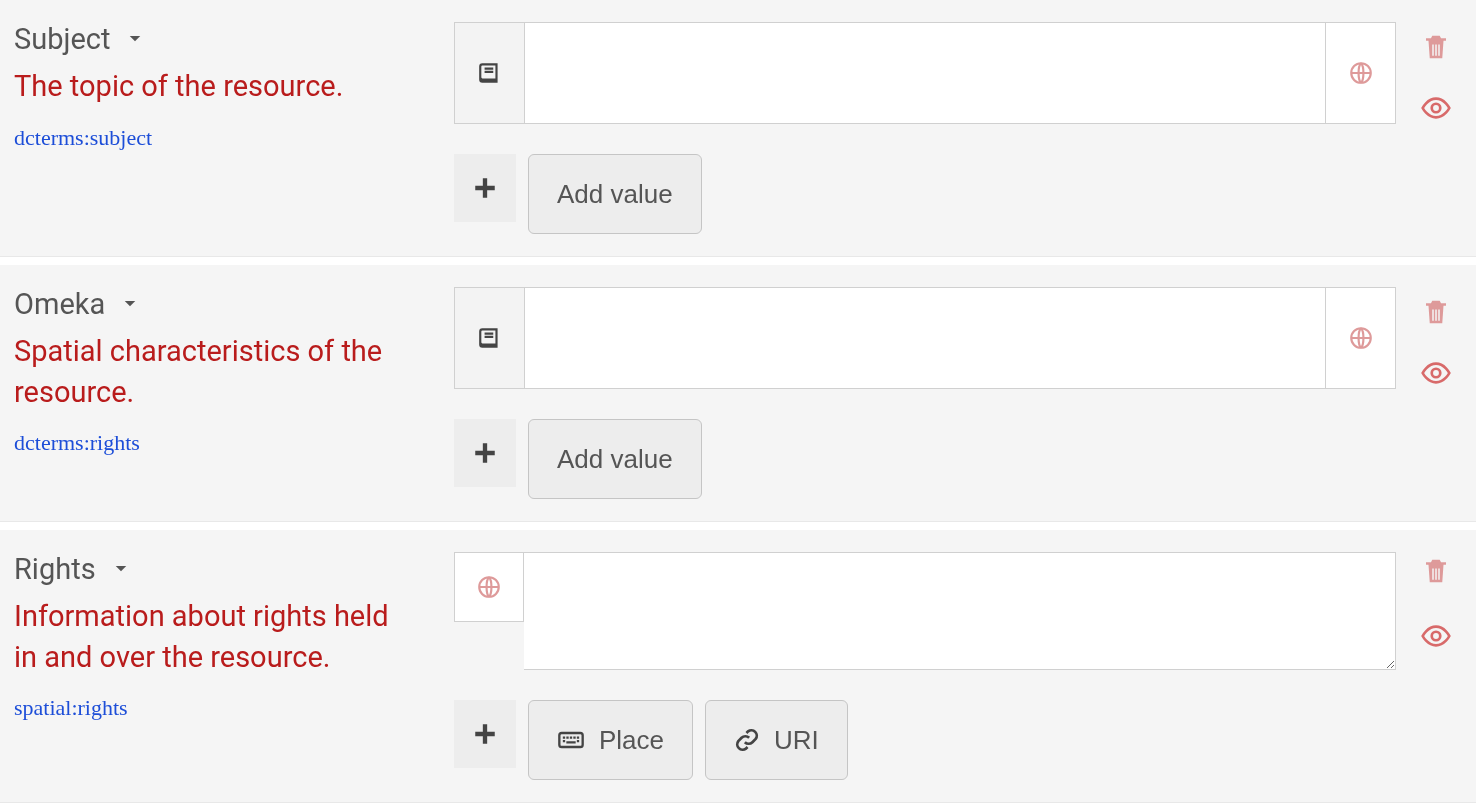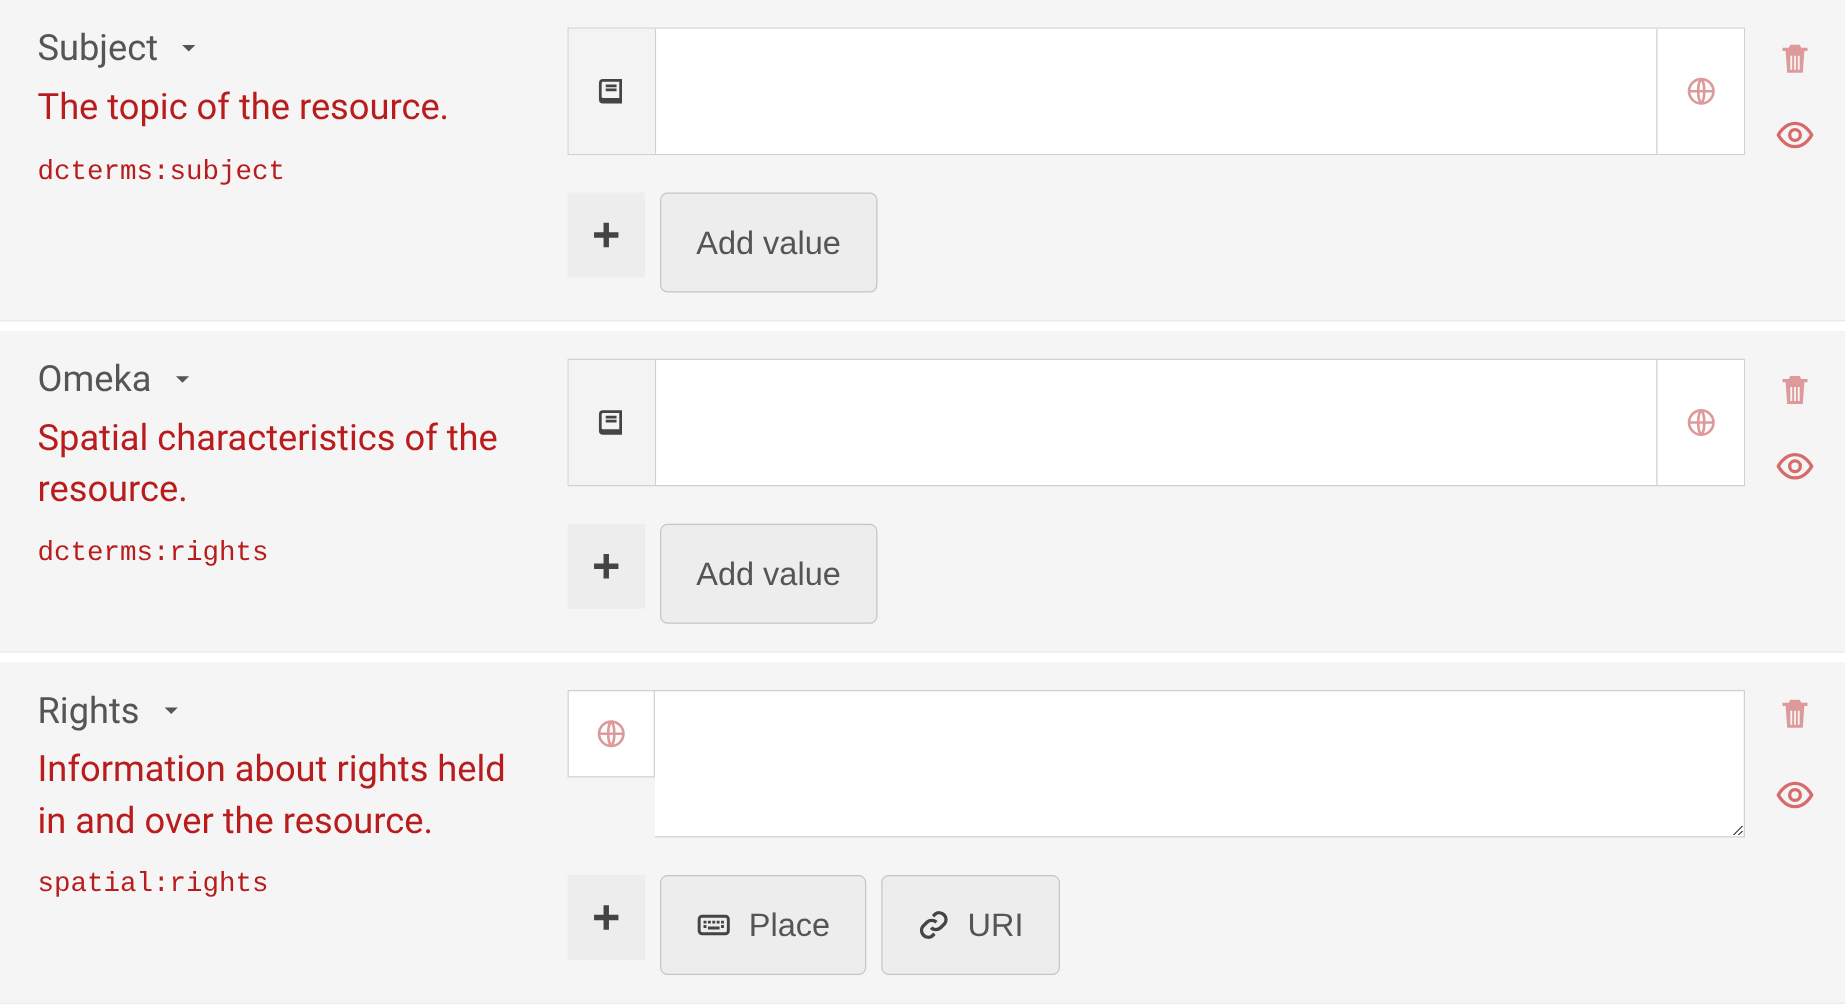--- a/index.html
+++ b/index.html
@@ -12,21 +12,21 @@
   }
   .field-row {
     display: flex;
     border-bottom: 1px solid #e8e8e8;
     background: #f5f5f5;
     padding: 0;
   }
   .field-row + .field-row { margin-top: 8px; }
   .field-meta {
     width: 430px;
-    padding: 22px 24px 22px 30px;
+    padding: 22px 24px 22px 14px;
     background: #f5f5f5;
     flex-shrink: 0;
   }
   .field-title {
     font-size: 29px;
     color: #555;
     font-weight: 400;
     display: inline-flex;
     align-items: center;
     gap: 16px;
@@ -37,23 +37,23 @@
     display: inline-block;
     vertical-align: middle;
   }
   .field-desc {
     font-size: 29px;
     color: #b91c1c;
     margin-bottom: 18px;
     line-height: 1.4;
   }
   .field-term {
-    font-family: Liberation Mono, monospace;
+    font-family: Liberation Serif, serif;
     font-size: 22px;
-    color: #b91c1c;
+    color: #1d4ed8;
   }
   .field-values {
     flex: 1;
     padding: 22px 24px;
     background: #f5f5f5;
     position: relative;
   }
   .value-input-row {
     display: flex;
     align-items: stretch;

